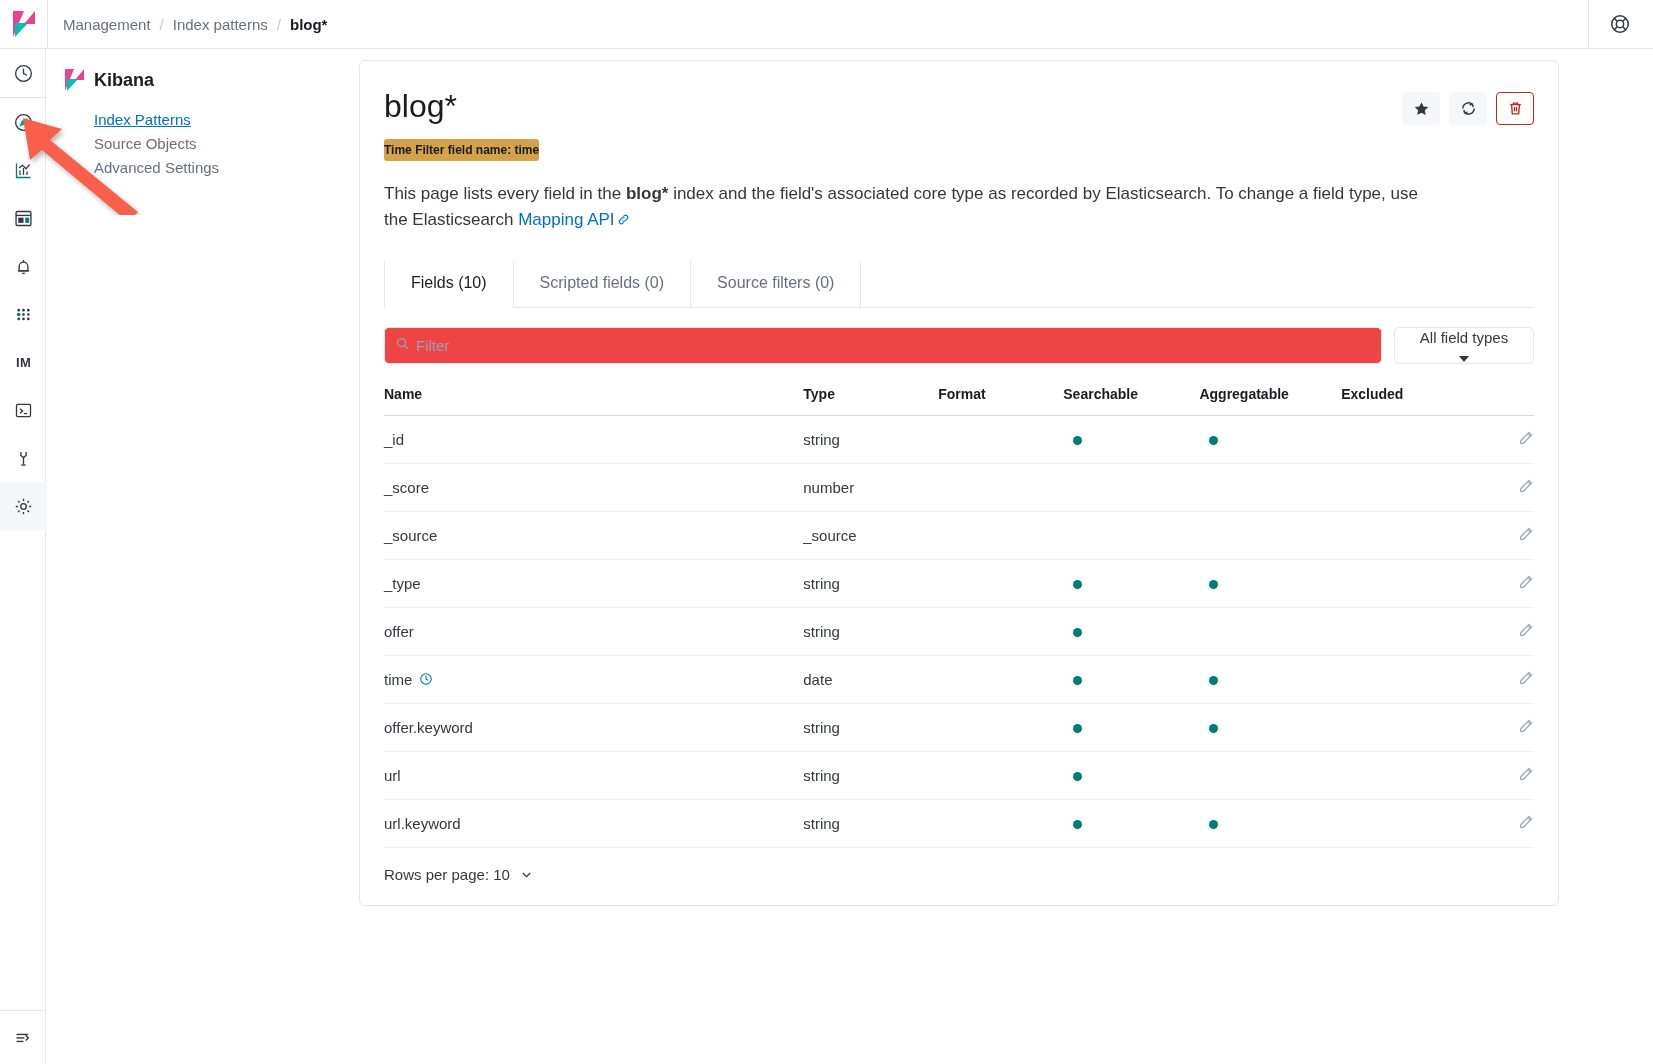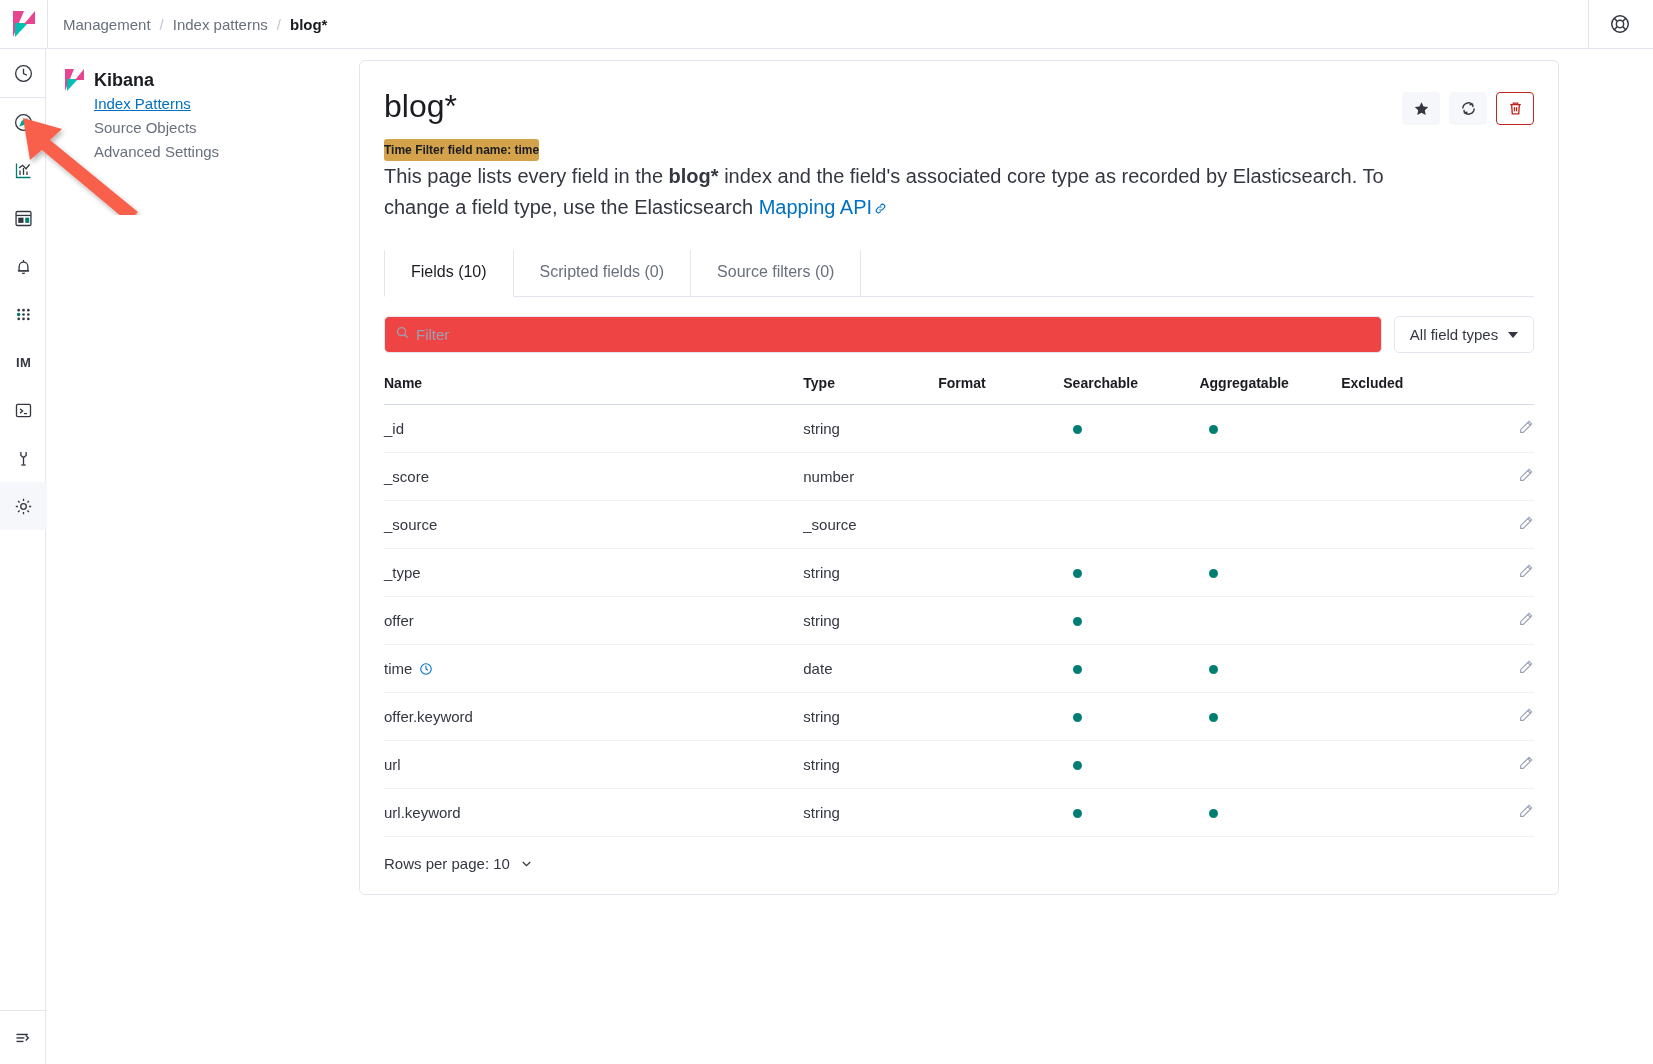--- a/index.html
+++ b/index.html
@@ -76,21 +76,21 @@
     display: flex; align-items: center; justify-content: center;
   }
 
   
   .subnav {
     position: absolute; top: 49px; left: 48px; width: 292px; height: 1015px;
     background: #fff; padding: 20px 0 0 17px;
   }
   .subnav-title {
     display: flex; align-items: center; gap: 10px;
-    margin-bottom: 4px;
+    margin-bottom: 20px;
   }
   .subnav-title-text { font-size: 18px; font-weight: bold; color: #1a1c21; }
   .subnav-links { padding-left: 29px; display: flex; flex-direction: column; gap: 7px; }
   .subnav-link { font-size: 15px; color: #69707d; }
   .subnav-link.selected {
     color: #0071c2; text-decoration: underline; font-weight: normal;
   }
 
   
   .panel {
@@ -110,21 +110,21 @@
   .act-btn.danger {
     background: #fff; border: 1px solid #bd271e; color: #bd271e;
   }
   .badge {
     display: inline-block; margin-top: 14px;
     background: #d5a24c; color: #1a1c21;
     font-size: 12px; font-weight: bold;
     padding: 4px 0; border-radius: 3px;
   }
   .desc {
-    font-size: 20px; line-height: 1.55;
+    margin-top: 20px; font-size: 17px; line-height: 1.55;
     color: #343741; max-width: 1060px;
   }
   .desc b { font-weight: bold; }
   .desc a { color: #0071c2; text-decoration: none; }
   .link-ic { display: inline-block; vertical-align: -1px; margin-left: 2px; }
 
   
   .tabs {
     margin-top: 26px; display: flex;
     border-bottom: 1px solid #e3e6ef;
@@ -154,21 +154,21 @@
   .search-input {
     border: 0; outline: 0; background: transparent;
     font-size: 15px; color: #343741; width: 100%;
     font-family: "Liberation Sans", sans-serif;
   }
   .search-input::placeholder { color: #98a2b3; }
   .type-select {
     height: 37px; min-width: 140px;
     border: 1px solid #e3e6ef; border-radius: 5px; background: #fff;
     display: flex; align-items: center; justify-content: center; gap: 10px;
-    padding: 0 14px; font-size: 15px; color: #343741;
+    padding: 0 14px; font-size: 15px; color: #343741; flex-direction: column;
   }
   .caret {
     width: 0; height: 0;
     border-left: 5px solid transparent; border-right: 5px solid transparent;
     border-top: 6px solid #343741;
   }
 
   
   table.fields { width: 100%; border-collapse: collapse; margin-top: 22px; }
   table.fields th {

